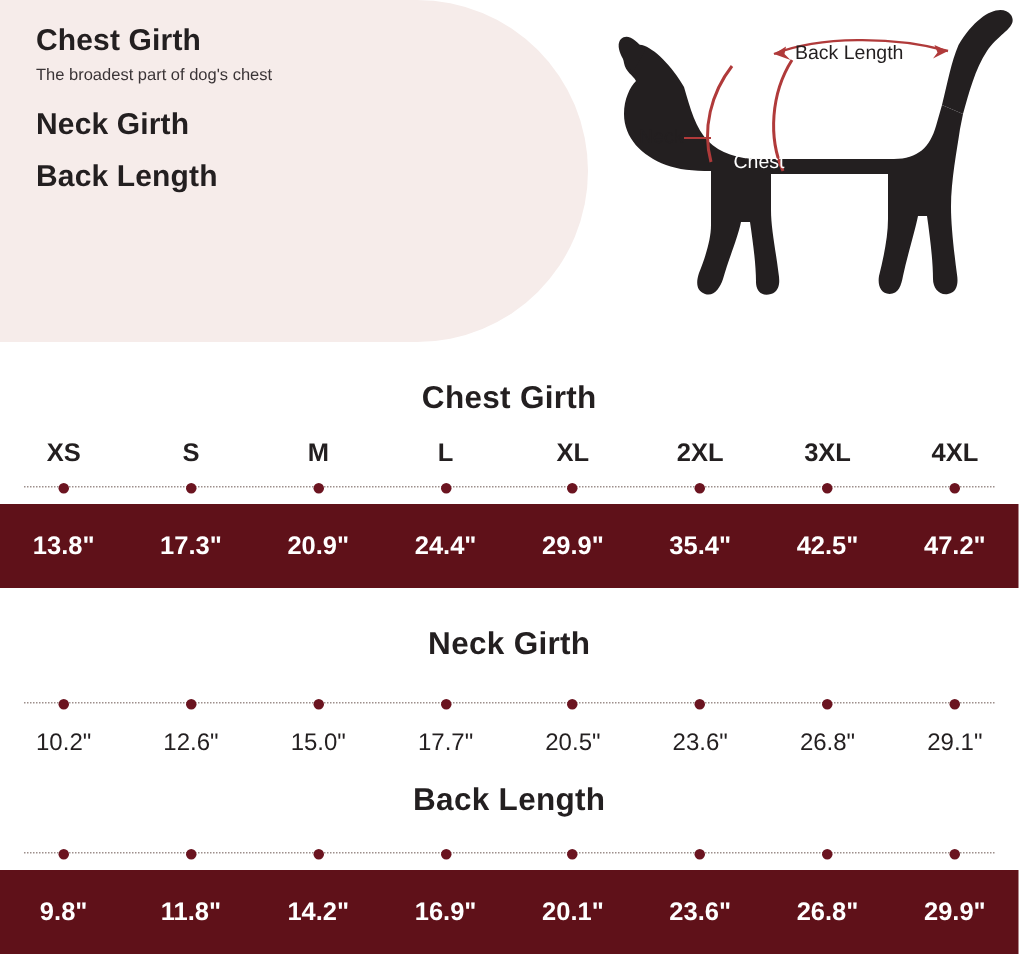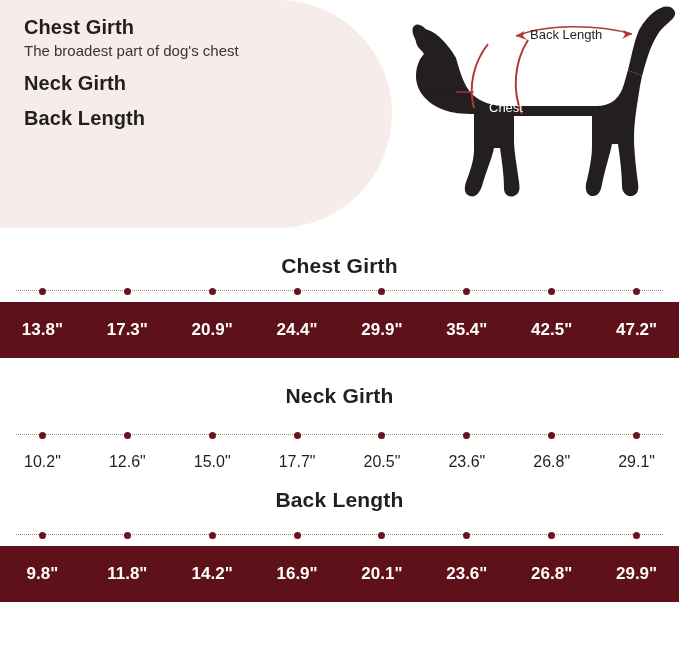--- a/index.html
+++ b/index.html
@@ -46,21 +46,21 @@
     margin-bottom: 9px;
   }
   .def-title {
     font-size: 20px;
     font-weight: bold;
     color: #231f20;
     line-height: 26px;
     letter-spacing: .1px;
   }
   .def-sub {
-    font-size: 15px;
+    font-size: 11px;
     color: #3a3436;
     line-height: 21px;
     font-weight: normal;
   }
 
   
   .dog-wrap {
     position: absolute;
     left: 396px;
     top: 0;
@@ -244,20 +244,30 @@
       </svg>
       <div class="lbl lbl-back">Back Length</div>
       <div class="lbl lbl-neck">Neck</div>
       <div class="lbl lbl-chest">Chest</div>
     </div>
   </div>
 
   <div class="section">
     <div class="sec-title" style="margin-top:22px;">Chest Girth</div>
 
+    <div class="size-row" style="margin-top:14px;">
+      <div class="size-cell">XS</div>
+      <div class="size-cell">S</div>
+      <div class="size-cell">M</div>
+      <div class="size-cell">L</div>
+      <div class="size-cell">XL</div>
+      <div class="size-cell">2XL</div>
+      <div class="size-cell">3XL</div>
+      <div class="size-cell">4XL</div>
+    </div>
 
     <div class="dotline" style="margin-top:6px;">
       <div class="dashes"></div>
       <div class="dots">
         <div class="dot-cell">
             <span class="dot"></span>
           </div>
         <div class="dot-cell">
             <span class="dot"></span>
           </div>

